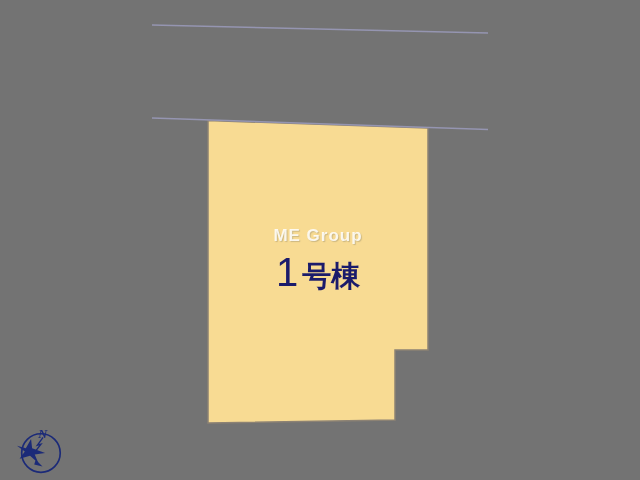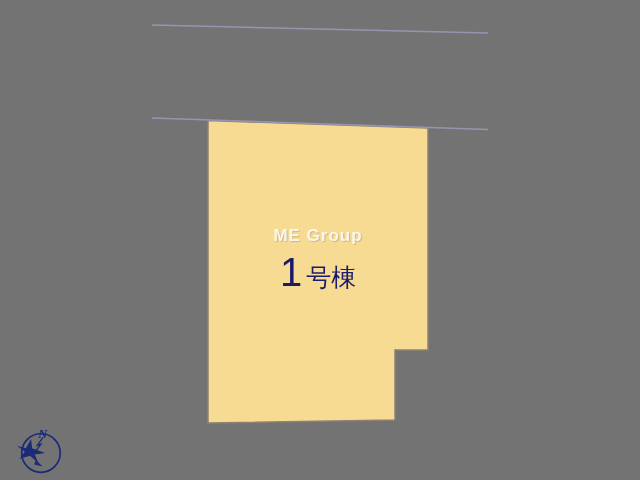--- a/index.html
+++ b/index.html
@@ -42,22 +42,22 @@
     top: 250px;
     color: #1b1b6b;
     white-space: nowrap;
   }
   #lot-label .lot-number {
     font-size: 40px;
     font-weight: 500;
     letter-spacing: 1px;
   }
   #lot-label .lot-suffix {
-    font-size: 25px;
-    font-weight: 400;
+    font-size: 29px;
+    font-weight: 700;
     margin-left: 3px;
   }
   #compass {
     position: absolute;
     left: 17px;
     top: 427px;
     width: 50px;
     height: 50px;
   }
   #compass .ring { fill: none; stroke-width: 1.6; }

